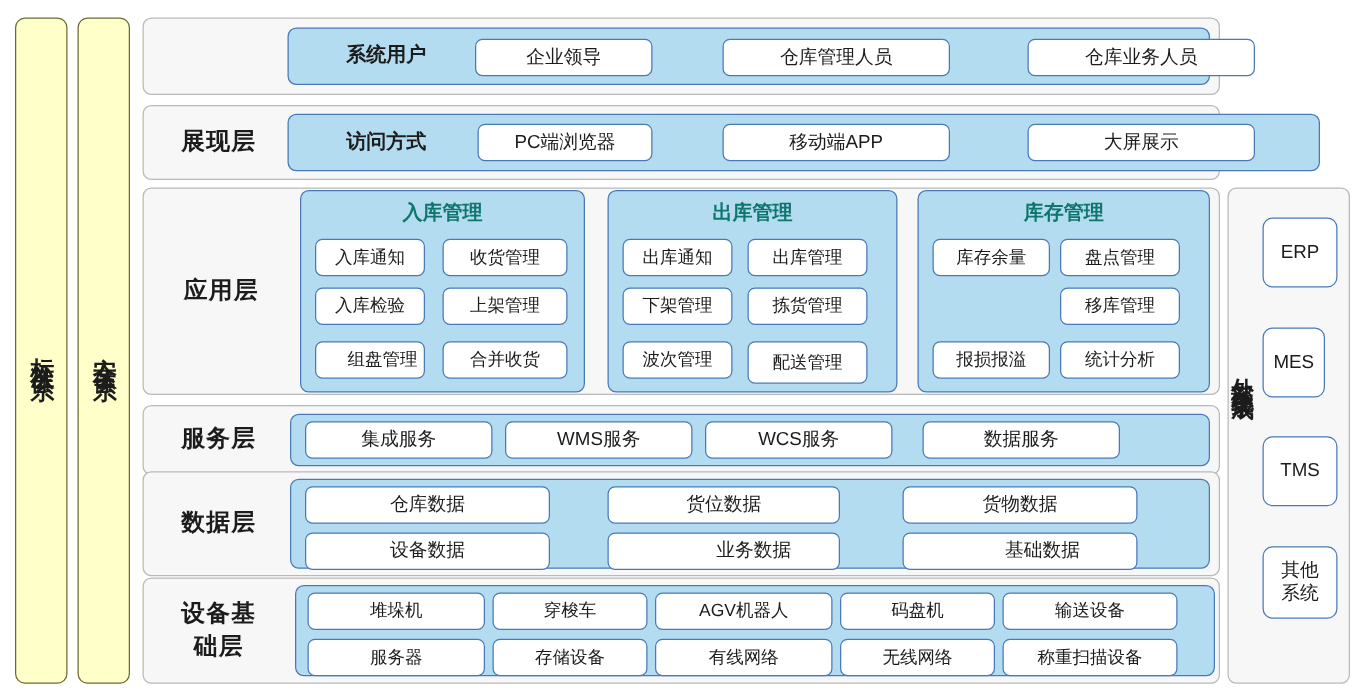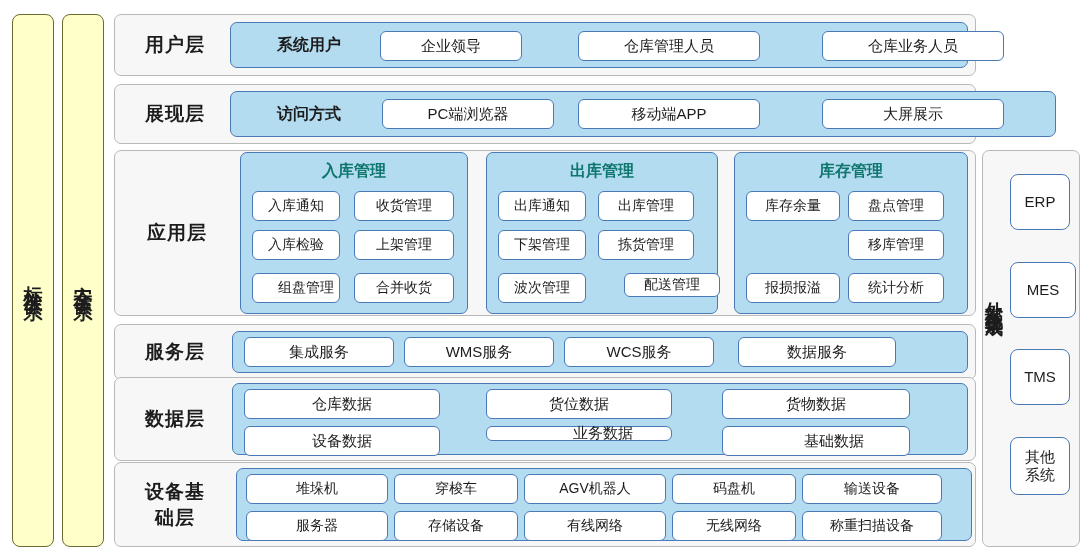--- a/index.html
+++ b/index.html
@@ -132,32 +132,31 @@
 </style>
 </head>
 <body>
 
 <div id="canvas">
 
   <div class="box pillar" style="left:12px; top:14px; width:42px; height:533px;">标准体系</div>
   <div class="box pillar" style="left:62px; top:14px; width:42px; height:533px;">安全体系</div>
 
   <div class="box band" style="left:114px; top:14px; width:862px; height:62px;"></div>
-  <div class="box layer-label" style="left:122px; top:14px; width:106px; height:62px;">用户层</div>
   <div class="box blue-strip" style="left:230px; top:22px; width:738px; height:46px;"></div>
   <div class="box strip-label" style="left:240px; top:26px; width:138px; height:38px;">系统用户</div>
   <div class="box node" style="left:380px; top:31px; width:142px; height:30px;">企业领导</div>
   <div class="box node" style="left:578px; top:31px; width:182px; height:30px;">仓库管理人员</div>
   <div class="box node" style="left:822px; top:31px; width:182px; height:30px;">仓库业务人员</div>
 
   <div class="box band" style="left:114px; top:84px; width:862px; height:60px;"></div>
   <div class="box layer-label" style="left:122px; top:84px; width:106px; height:60px;">展现层</div>
   <div class="box blue-strip" style="left:230px; top:91px; width:826px; height:46px;"></div>
   <div class="box strip-label" style="left:240px; top:95px; width:138px; height:38px;">访问方式</div>
-  <div class="box node" style="left:382px; top:99px; width:172px; height:30px;text-align:right;">PC端浏览器</div>
+  <div class="box node" style="left:382px; top:99px; width:140px; height:30px;text-align:right;">PC端浏览器</div>
   <div class="box node" style="left:578px; top:99px; width:182px; height:30px;">移动端APP</div>
   <div class="box node" style="left:822px; top:99px; width:182px; height:30px;">大屏展示</div>
 
   <div class="box band" style="left:114px; top:150px; width:862px; height:166px;"></div>
   <div class="box layer-label" style="left:122px; top:150px; width:110px; height:166px;">应用层</div>
 
   <div class="box group" style="left:240px; top:152px; width:228px; height:162px;">
     <div class="group-title" style="top:8px;">入库管理</div>
   </div>
   <div class="box node sm" style="left:252px; top:191px; width:88px; height:30px;">入库通知</div>
@@ -168,21 +167,21 @@
   <div class="box node sm" style="left:354px; top:273px; width:100px; height:30px;">合并收货</div>
 
   <div class="box group" style="left:486px; top:152px; width:232px; height:162px;">
     <div class="group-title" style="top:8px;">出库管理</div>
   </div>
   <div class="box node sm" style="left:498px; top:191px; width:88px; height:30px;">出库通知</div>
   <div class="box node sm" style="left:598px; top:191px; width:96px; height:30px;">出库管理</div>
   <div class="box node sm" style="left:498px; top:230px; width:88px; height:30px;">下架管理</div>
   <div class="box node sm" style="left:598px; top:230px; width:96px; height:30px;">拣货管理</div>
   <div class="box node sm" style="left:498px; top:273px; width:88px; height:30px;">波次管理</div>
-  <div class="box node sm" style="left:624px; top:273px; width:96px; height:24px;">配送管理</div>
+  <div class="box node sm" style="left:598px; top:273px; width:96px; height:34px;">配送管理</div>
 
   <div class="box group" style="left:734px; top:152px; width:234px; height:162px;">
     <div class="group-title" style="top:8px;">库存管理</div>
   </div>
   <div class="box node sm" style="left:746px; top:191px; width:94px; height:30px;">库存余量</div>
   <div class="box node sm" style="left:848px; top:191px; width:96px; height:30px;">盘点管理</div>
   <div class="box node sm" style="left:848px; top:230px; width:96px; height:30px;">移库管理</div>
   <div class="box node sm" style="left:746px; top:273px; width:94px; height:30px;">报损报溢</div>
   <div class="box node sm" style="left:848px; top:273px; width:96px; height:30px;">统计分析</div>
 
@@ -194,21 +193,21 @@
   <div class="box node" style="left:564px; top:337px; width:150px; height:30px;">WCS服务</div>
   <div class="box node" style="left:738px; top:337px; width:158px; height:30px;">数据服务</div>
 
   <div class="box band" style="left:114px; top:377px; width:862px; height:84px;"></div>
   <div class="box layer-label" style="left:122px; top:377px; width:106px; height:84px;">数据层</div>
   <div class="box blue-strip" style="left:232px; top:383px; width:736px; height:72px;"></div>
   <div class="box node" style="left:244px; top:389px; width:196px; height:30px;">仓库数据</div>
   <div class="box node" style="left:486px; top:389px; width:186px; height:30px;">货位数据</div>
   <div class="box node" style="left:722px; top:389px; width:188px; height:30px;">货物数据</div>
   <div class="box node" style="left:244px; top:426px; width:196px; height:30px;">设备数据</div>
-  <div class="box node" style="left:486px; top:426px; width:186px; height:15px;padding-left:48px;">业务数据</div>
+  <div class="box node" style="left:486px; top:426px; width:186px; height:30px;padding-left:48px;">业务数据</div>
   <div class="box node" style="left:722px; top:426px; width:188px; height:30px;padding-left:36px;">基础数据</div>
 
   <div class="box band" style="left:114px; top:462px; width:862px; height:85px;"></div>
   <div class="box layer-label two-line" style="left:122px; top:462px; width:106px; height:85px;">
     <span style="display:block; width:74px;">设备基础层</span>
   </div>
   <div class="box blue-strip" style="left:236px; top:468px; width:736px; height:73px;"></div>
   <div class="box node sm" style="left:246px; top:474px; width:142px; height:30px;">堆垛机</div>
   <div class="box node sm" style="left:394px; top:474px; width:124px; height:30px;">穿梭车</div>
   <div class="box node sm" style="left:524px; top:474px; width:142px; height:30px;">AGV机器人</div>
@@ -216,18 +215,18 @@
   <div class="box node sm" style="left:802px; top:474px; width:140px; height:30px;">输送设备</div>
   <div class="box node sm" style="left:246px; top:511px; width:142px; height:30px;">服务器</div>
   <div class="box node sm" style="left:394px; top:511px; width:124px; height:30px;">存储设备</div>
   <div class="box node sm" style="left:524px; top:511px; width:142px; height:30px;">有线网络</div>
   <div class="box node sm" style="left:672px; top:511px; width:124px; height:30px;">无线网络</div>
   <div class="box node sm" style="left:802px; top:511px; width:140px; height:30px;">称重扫描设备</div>
 
   <div class="box ext-col" style="left:982px; top:150px; width:98px; height:397px;"></div>
   <div class="ext-title" style="left:984px; top:288px; width:22px; height:130px;">外部系统集成</div>
   <div class="box ext-node" style="left:1010px; top:174px; width:60px; height:56px;">ERP</div>
-  <div class="box ext-node" style="left:1010px; top:262px; width:66px; height:56px;">MES</div>
+  <div class="box ext-node" style="left:1010px; top:262px; width:50px; height:56px;">MES</div>
   <div class="box ext-node" style="left:1010px; top:349px; width:60px; height:56px;">TMS</div>
   <div class="box ext-node" style="left:1010px; top:437px; width:60px; height:58px; white-space:pre-line;">其他
 系统</div>
 
 </div>
 
 </body></html>

